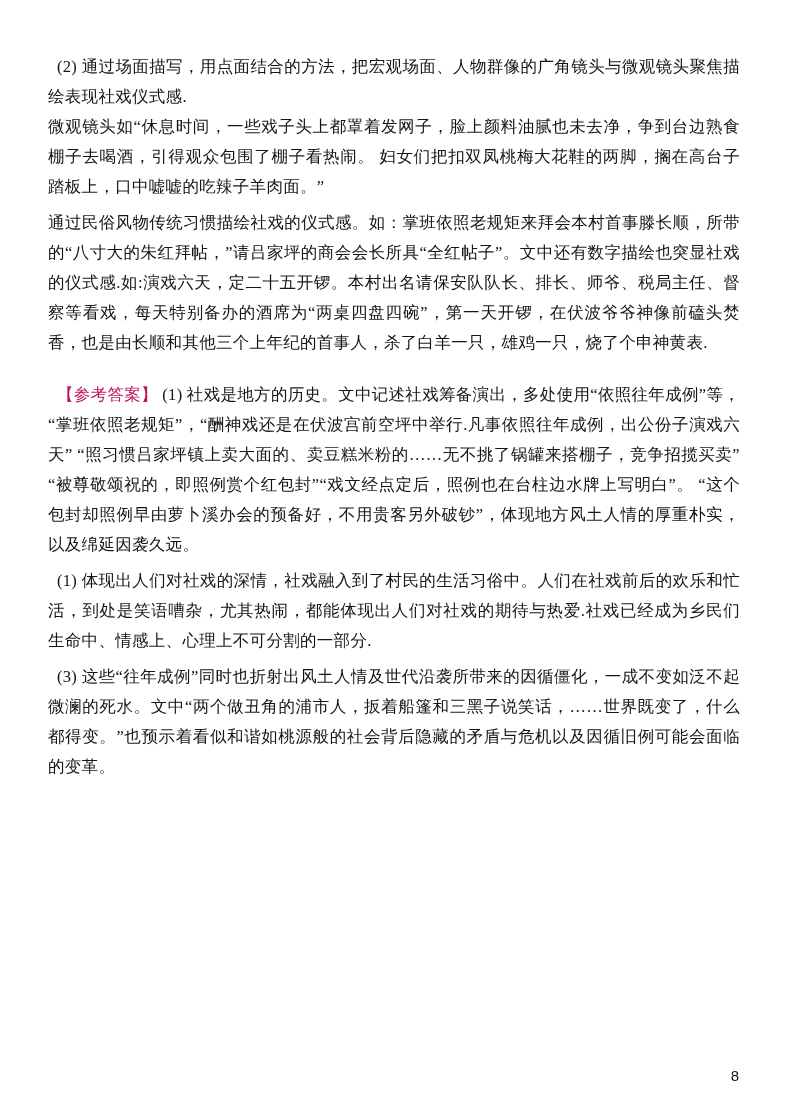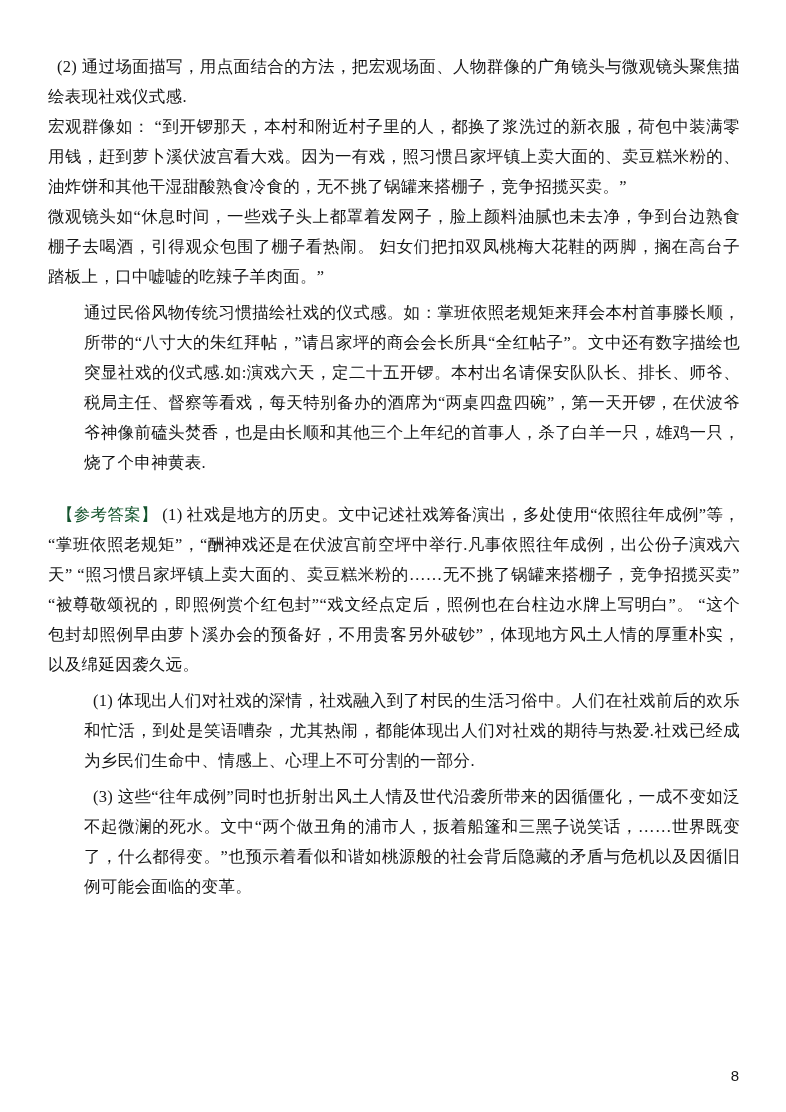--- a/index.html
+++ b/index.html
@@ -22,42 +22,41 @@
   }
   .para {
     margin: 0;
     font-size: 16.5px;
     line-height: 30px;
     text-align: justify;
     letter-spacing: 0.3px;
     word-break: break-all;
   }
   .indent-sm { text-indent: 9px; }
-  .gap-sm { margin-top: 6px; margin-left: 36px; }
+  .gap-sm { margin-top: 6px; }
   .gap-md { margin-top: 14px; }
   .question { line-height: 42px; margin-top: 28px; }
   .answer-block { margin-top: 22px; }
-  .red { color: #14532d; }
+  .red { color: #be185d; }
   .page-number {
     position: absolute;
     right: 47px; bottom: 28px;
     font-size: 15px;
     color: #151515;
     font-family: "Liberation Sans", sans-serif;
   }
 </style>
 </head>
 <body>
 
 <div class="page">
   <div class="content">
 
     <p class="para indent-sm">(2) 通过场面描写，用点面结合的方法，把宏观场面、人物群像的广角镜头与微观镜头聚焦描绘表现社戏仪式感.</p>
 
-    <p class="para">宏观群像如： “到开锣那天，本村和附近村子里的人，都换了浆洗过的新衣服，荷包中装满零用钱，赶到萝卜溪伏波宫看大戏。因为一有戏，照习惯吕家坪镇上卖大面的、卖豆糕米粉的、油炸饼和其他干湿甜酸熟食冷食的，无不挑了锅罐来搭棚子，竞争招揽买卖。”</p>
 
     <p class="para">微观镜头如“休息时间，一些戏子头上都罩着发网子，脸上颜料油腻也未去净，争到台边熟食棚子去喝酒，引得观众包围了棚子看热闹。 妇女们把扣双凤桃梅大花鞋的两脚，搁在高台子踏板上，口中嘘嘘的吃辣子羊肉面。”</p>
 
     <p class="para gap-sm">通过民俗风物传统习惯描绘社戏的仪式感。如：掌班依照老规矩来拜会本村首事滕长顺，所带的“八寸大的朱红拜帖，”请吕家坪的商会会长所具“全红帖子”。文中还有数字描绘也突显社戏的仪式感.如:演戏六天，定二十五开锣。本村出名请保安队队长、排长、师爷、税局主任、督察等看戏，每天特别备办的酒席为“两桌四盘四碗”，第一天开锣，在伏波爷爷神像前磕头焚香，也是由长顺和其他三个上年纪的首事人，杀了白羊一只，雄鸡一只，烧了个申神黄表.</p>
 
 
 
     <p class="para indent-sm answer-block"><span class="red">【参考答案】</span><span> (1) 社戏是地方的历史。文中记述社戏筹备演出，多处使用“依照往年成例”等，“掌班依照老规矩”，“酬神戏还是在伏波宫前空坪中举行.凡事依照往年成例，出公份子演戏六天” “照习惯吕家坪镇上卖大面的、卖豆糕米粉的……无不挑了锅罐来搭棚子，竞争招揽买卖”  “被尊敬颂祝的，即照例赏个红包封”“戏文经点定后，照例也在台柱边水牌上写明白”。 “这个包封却照例早由萝卜溪办会的预备好，不用贵客另外破钞”，体现地方风土人情的厚重朴实，以及绵延因袭久远。</span></p>
 
     <p class="para indent-sm gap-sm">(1) 体现出人们对社戏的深情，社戏融入到了村民的生活习俗中。人们在社戏前后的欢乐和忙活，到处是笑语嘈杂，尤其热闹，都能体现出人们对社戏的期待与热爱.社戏已经成为乡民们生命中、情感上、心理上不可分割的一部分.</p>

